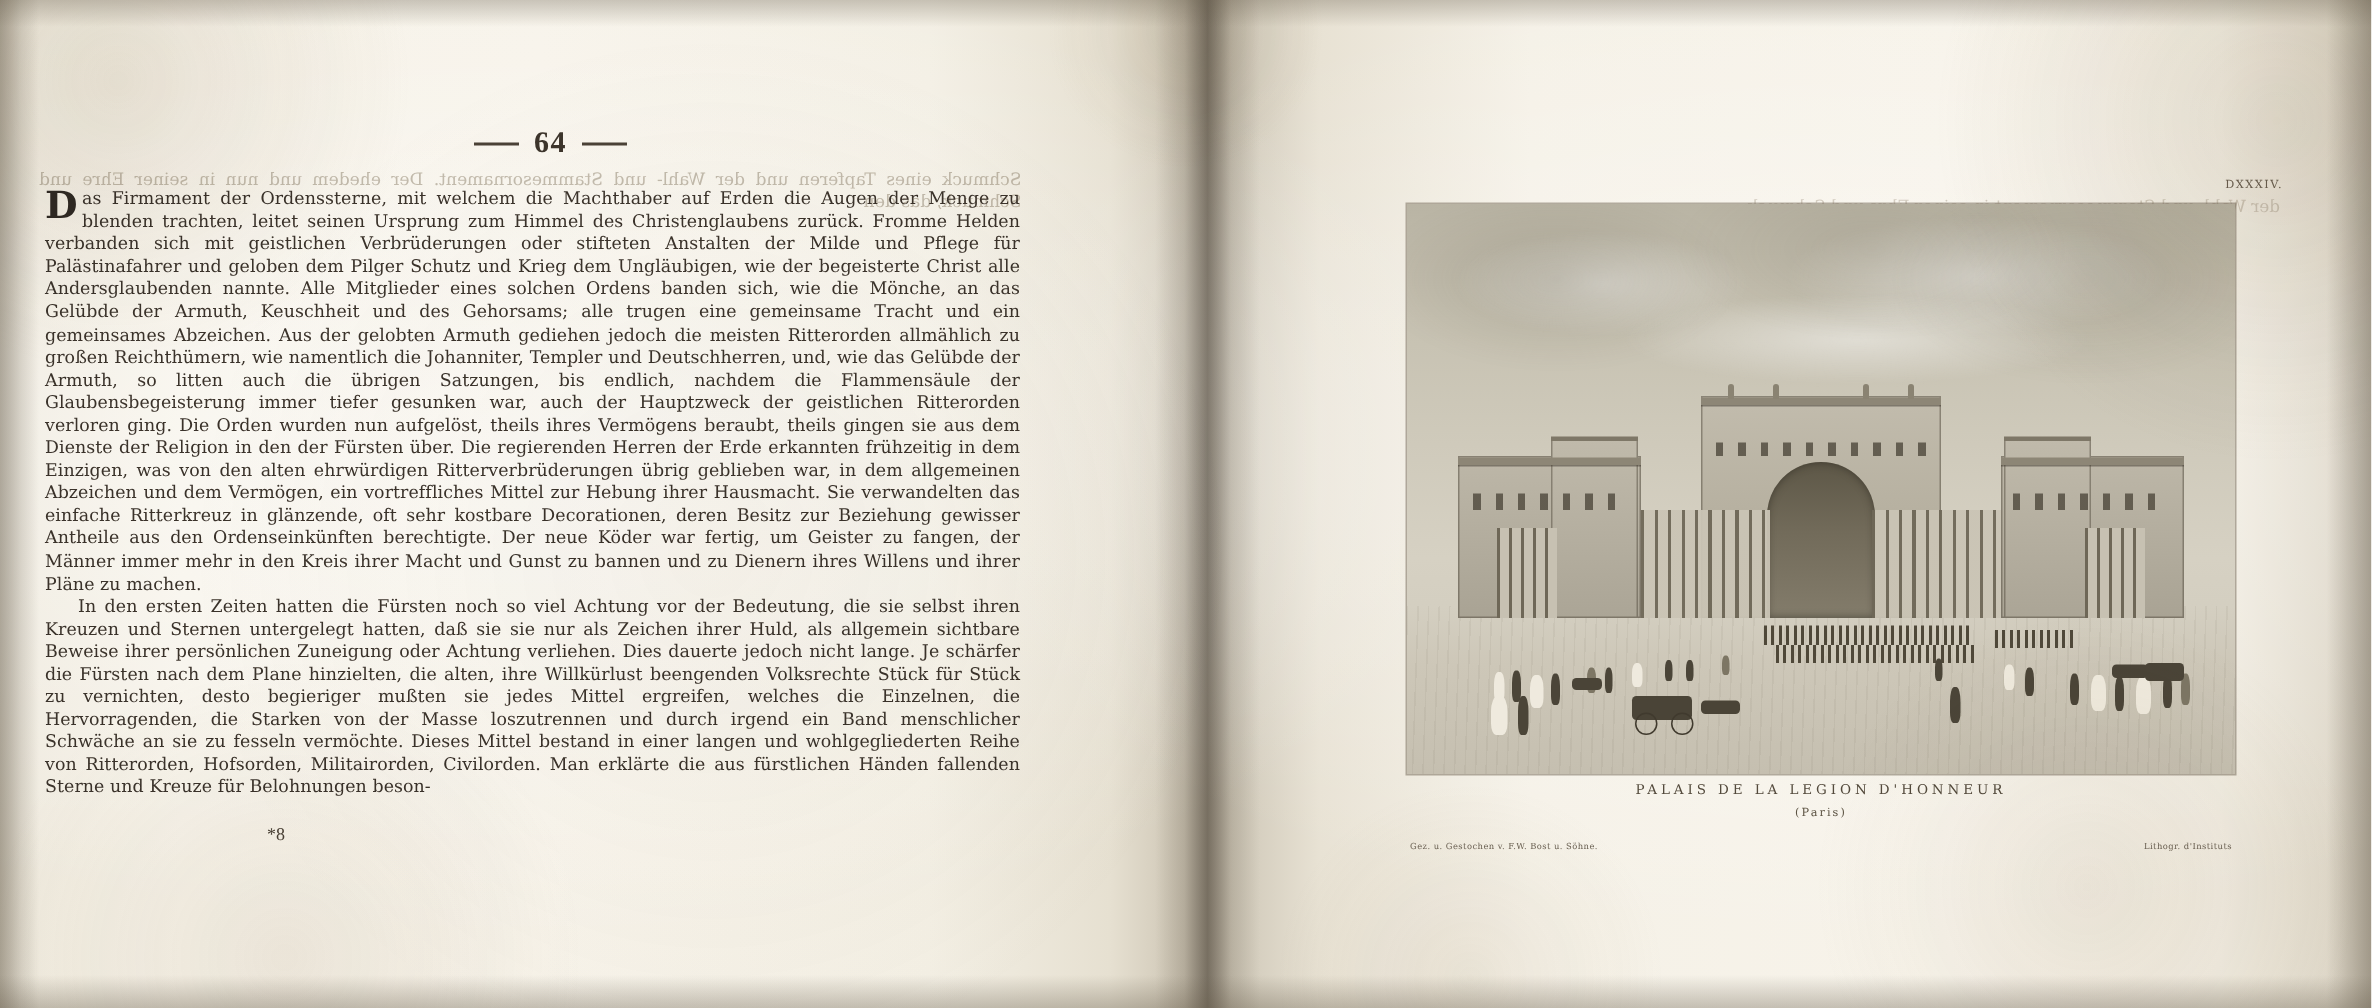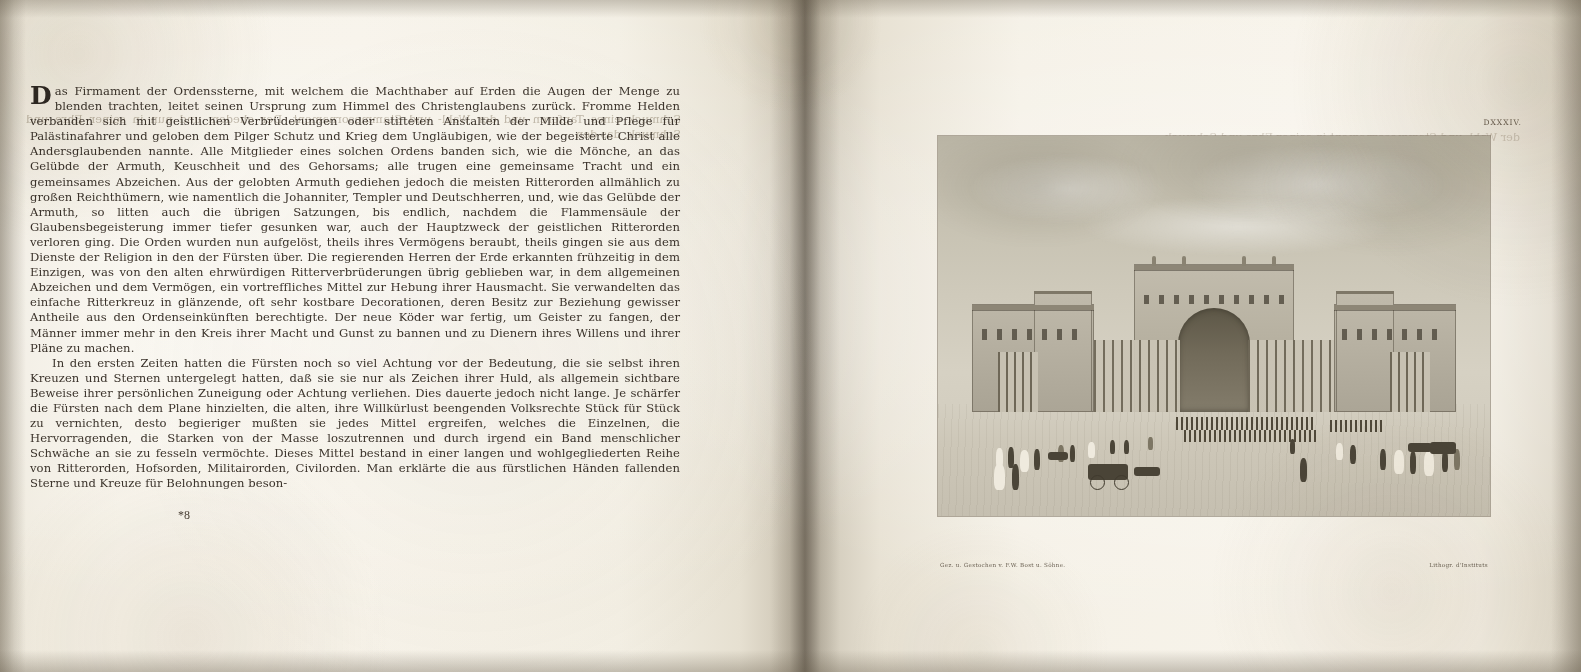--- a/index.html
+++ b/index.html
@@ -368,20 +368,25 @@
 <div id="page">
 
   <div class="book-surface"></div>
   <div class="gutter"></div>
 
   <div class="ghost">Schmuck eines Tapferen und der Wahl- und Stammesornament. Der ehedem und nun in seiner Ehre und Schmuck, das den</div>
   <div class="ghost-right">der Wahl- und Stammesornament in seiner Ehre und Schmuck</div>
 
   <div class="left-page">
 
+    <div class="folio">
+      <span class="rule"></span>
+      <span class="num">64</span>
+      <span class="rule"></span>
+    </div>
 
 
     <div class="body-col">
       <p><span class="dropcap">D</span><span>as Firmament der Ordenssterne, mit welchem die Machthaber auf Erden die Augen der Menge zu blenden trachten, leitet seinen Ursprung zum Himmel des Christenglaubens zurück. Fromme Helden verbanden sich mit geistlichen Verbrüderungen oder stifteten Anstalten der Milde und Pflege für Palästinafahrer und geloben dem Pilger Schutz und Krieg dem Ungläubigen, wie der begeisterte Christ alle Andersglaubenden nannte. Alle Mitglieder eines solchen Ordens banden sich, wie die Mönche, an das Gelübde der Armuth, Keuschheit und des Gehorsams; alle trugen eine gemeinsame Tracht und ein gemeinsames Abzeichen. Aus der gelobten Armuth gediehen jedoch die meisten Ritterorden allmählich zu großen Reichthümern, wie namentlich die Johanniter, Templer und Deutschherren, und, wie das Gelübde der Armuth, so litten auch die übrigen Satzungen, bis endlich, nachdem die Flammensäule der Glaubensbegeisterung immer tiefer gesunken war, auch der Hauptzweck der geistlichen Ritterorden verloren ging. Die Orden wurden nun aufgelöst, theils ihres Vermögens beraubt, theils gingen sie aus dem Dienste der Religion in den der Fürsten über. Die regierenden Herren der Erde erkannten frühzeitig in dem Einzigen, was von den alten ehrwürdigen Ritterverbrüderungen übrig geblieben war, in dem allgemeinen Abzeichen und dem Vermögen, ein vortreffliches Mittel zur Hebung ihrer Hausmacht. Sie verwandelten das einfache Ritterkreuz in glänzende, oft sehr kostbare Decorationen, deren Besitz zur Beziehung gewisser Antheile aus den Ordenseinkünften berechtigte. Der neue Köder war fertig, um Geister zu fangen, der Männer immer mehr in den Kreis ihrer Macht und Gunst zu bannen und zu Dienern ihres Willens und ihrer Pläne zu machen.</span></p>
       <p class="hang">In den ersten Zeiten hatten die Fürsten noch so viel Achtung vor der Bedeutung, die sie selbst ihren Kreuzen und Sternen untergelegt hatten, daß sie sie nur als Zeichen ihrer Huld, als allgemein sichtbare Beweise ihrer persönlichen Zuneigung oder Achtung verliehen. Dies dauerte jedoch nicht lange. Je schärfer die Fürsten nach dem Plane hinzielten, die alten, ihre Willkürlust beengenden Volksrechte Stück für Stück zu vernichten, desto begieriger mußten sie jedes Mittel ergreifen, welches die Einzelnen, die Hervorragenden, die Starken von der Masse loszutrennen und durch irgend ein Band menschlicher Schwäche an sie zu fesseln vermöchte. Dieses Mittel bestand in einer langen und wohlgegliederten Reihe von Ritterorden, Hofsorden, Militairorden, Civilorden. Man erklärte die aus fürstlichen Händen fallenden Sterne und Kreuze für Belohnungen beson-</p>
     </div>
 
     <div class="sig">*8</div>
   </div>
 
@@ -459,20 +464,22 @@
       <div class="carriage" style="left:150px; bottom:36px; width:40px; height:16px;"></div>
       <div class="wheel" style="left:152px; bottom:26px; width:13px; height:13px;"></div>
       <div class="wheel" style="left:176px; bottom:26px; width:13px; height:13px;"></div>
       <div class="carriage" style="left:196px; bottom:40px; width:26px; height:9px;"></div>
       <div class="carriage" style="left:110px; bottom:56px; width:20px; height:8px;"></div>
       <div class="carriage" style="left:470px; bottom:64px; width:24px; height:9px;"></div>
       <div class="carriage" style="left:492px; bottom:62px; width:26px; height:12px;"></div>
     </div>
 
     <div class="plate-caption">
+      <div class="cap-main">PALAIS DE LA LEGION D'HONNEUR</div>
+      <div class="cap-sub">(Paris)</div>
     </div>
 
     <div class="credit-left">Gez. u. Gestochen v. F.W. Bost u. Söhne.</div>
     <div class="credit-right">Lithogr. d'Instituts</div>
   </div>
 
   <div class="grain"></div>
   <div class="edge-left"></div>
   <div class="edge-right"></div>
   <div class="edge-top"></div>

